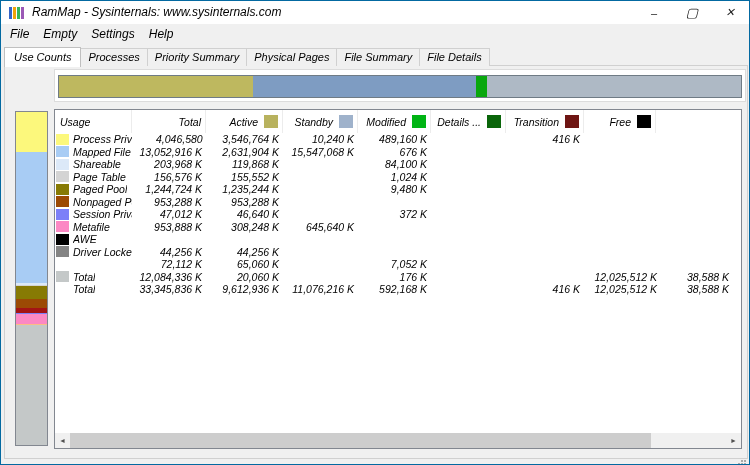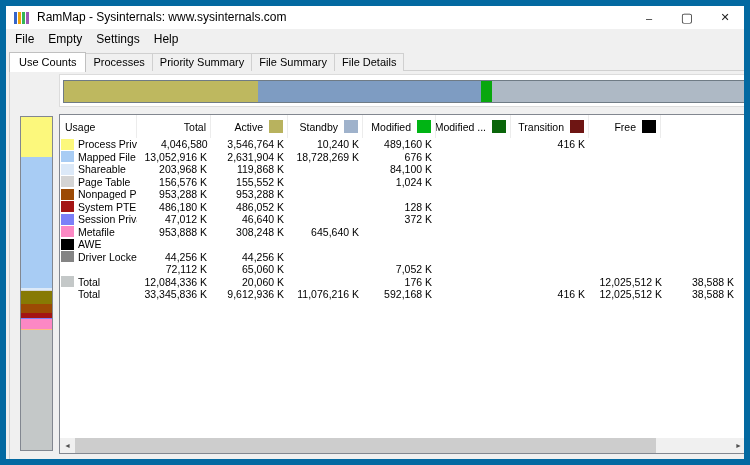--- a/index.html
+++ b/index.html
@@ -1,20 +1,20 @@
 <!DOCTYPE html>
 <html><head>
 <meta charset="utf-8">
 <style>
   * { box-sizing: border-box; margin: 0; padding: 0; }
   html,body { background:#cfd8dc; }
   body { font-family:"Liberation Sans", sans-serif; color:#000; }
 
   .window{ position:relative; width:750px; height:465px; background:#f0f0f0;
-           border:6px solid #0369a1; overflow:hidden; }
+           border:1px solid #0369a1; overflow:hidden;font-style:italic; }
 
   
   .titlebar{ position:absolute; left:0; top:0; width:100%; height:23px; background:#ffffff;
              display:flex; align-items:center; }
   .app-icon{ display:flex; gap:1px; margin-left:8px; height:12px; }
   .app-icon span{ width:3px; height:12px; display:block; }
   .title-text{ margin-left:8px; font-size:12px; line-height:23px; }
   .win-controls{ position:absolute; right:0; top:0; height:23px; display:flex; }
   .win-btn{ width:38px; height:23px; display:flex; align-items:center; justify-content:center;
             font-size:11px; color:#222; cursor:default; }
@@ -102,20 +102,21 @@
       <div class="menu-item">File</div>
       <div class="menu-item">Empty</div>
       <div class="menu-item">Settings</div>
       <div class="menu-item">Help</div>
     </div>
 
   <div class="tabstrip" id="tabStrip">
       <div class="tab active">Use Counts</div>
       <div class="tab">Processes</div>
       <div class="tab">Priority Summary</div>
+      <div class="tab">Physical Pages</div>
       <div class="tab">File Summary</div>
       <div class="tab">File Details</div>
     </div>
 
   <div class="tabpage">
     <div class="bar-frame">
       <div class="bar" id="topBar">
           <div class="bar-seg" style="width: 28.4%; background: rgb(190, 184, 95);"></div>
           <div class="bar-seg" style="width: 32.7%; background: rgb(126, 156, 194);"></div>
           <div class="bar-seg" style="width: 1.6%; background: rgb(9, 167, 14);"></div>
@@ -152,21 +153,21 @@
           </div>
           <div class="hcell" style="width: 75px;">
             <span class="hlabel">Standby</span>
             <span class="hswatch" style="background: rgb(159, 178, 203);"></span>
           </div>
           <div class="hcell" style="width: 73px;">
             <span class="hlabel">Modified</span>
             <span class="hswatch" style="background: rgb(0, 180, 20);"></span>
           </div>
           <div class="hcell" style="width: 75px;">
-            <span class="hlabel">Modified ...</span>
+            <span class="hlabel">Details ...</span>
             <span class="hswatch" style="background: rgb(10, 101, 10);"></span>
           </div>
           <div class="hcell" style="width: 78px;">
             <span class="hlabel">Transition</span>
             <span class="hswatch" style="background: rgb(110, 21, 19);"></span>
           </div>
           <div class="hcell" style="width: 72px;">
             <span class="hlabel">Free</span>
             <span class="hswatch" style="background: rgb(0, 0, 0);"></span>
           </div>
@@ -186,21 +187,21 @@
             <div class="cell-num" style="width: 77px;"></div>
             <div class="cell-num" style="width: 72px;"></div>
           </div>
           <div class="lv-row">
             <div class="cell-usage" style="width: 77px;">
               <span class="row-swatch" style="background: rgb(168, 204, 244);"></span>
               <span class="row-label">Mapped File</span>
             </div>
             <div class="cell-num" style="width: 74px;">13,052,916 K</div>
             <div class="cell-num" style="width: 77px;">2,631,904 K</div>
-            <div class="cell-num" style="width: 75px;">18,728,269 K</div>
+            <div class="cell-num" style="width: 75px;">15,547,068 K</div>
             <div class="cell-num" style="width: 73px;">676 K</div>
             <div class="cell-num" style="width: 75px;"></div>
             <div class="cell-num" style="width: 78px;"></div>
             <div class="cell-num" style="width: 77px;"></div>
             <div class="cell-num" style="width: 72px;"></div>
           </div>
           <div class="lv-row">
             <div class="cell-usage" style="width: 77px;">
               <span class="row-swatch" style="background: rgb(220, 233, 248);"></span>
               <span class="row-label">Shareable</span>
@@ -223,41 +224,41 @@
             <div class="cell-num" style="width: 77px;">155,552 K</div>
             <div class="cell-num" style="width: 75px;"></div>
             <div class="cell-num" style="width: 73px;">1,024 K</div>
             <div class="cell-num" style="width: 75px;"></div>
             <div class="cell-num" style="width: 78px;"></div>
             <div class="cell-num" style="width: 77px;"></div>
             <div class="cell-num" style="width: 72px;"></div>
           </div>
           <div class="lv-row">
             <div class="cell-usage" style="width: 77px;">
+              <span class="row-swatch" style="background: rgb(135, 122, 4);"></span>
+              <span class="row-label">Paged Pool</span>
+            </div>
+            <div class="cell-num" style="width: 74px;">1,244,724 K</div>
+            <div class="cell-num" style="width: 77px;">1,235,244 K</div>
+            <div class="cell-num" style="width: 75px;"></div>
+            <div class="cell-num" style="width: 73px;">9,480 K</div>
+            <div class="cell-num" style="width: 75px;"></div>
+            <div class="cell-num" style="width: 78px;"></div>
+            <div class="cell-num" style="width: 77px;"></div>
+            <div class="cell-num" style="width: 72px;"></div>
+          </div>
+          <div class="lv-row">
+            <div class="cell-usage" style="width: 77px;">
               <span class="row-swatch" style="background: rgb(156, 74, 4);"></span>
               <span class="row-label">Nonpaged Pool</span>
             </div>
             <div class="cell-num" style="width: 74px;">953,288 K</div>
             <div class="cell-num" style="width: 77px;">953,288 K</div>
             <div class="cell-num" style="width: 75px;"></div>
             <div class="cell-num" style="width: 73px;"></div>
-            <div class="cell-num" style="width: 75px;"></div>
-            <div class="cell-num" style="width: 78px;"></div>
-            <div class="cell-num" style="width: 77px;"></div>
-            <div class="cell-num" style="width: 72px;"></div>
-          </div>
-          <div class="lv-row">
-            <div class="cell-usage" style="width: 77px;">
-              <span class="row-swatch" style="background: rgb(164, 20, 20);"></span>
-              <span class="row-label">System PTE</span>
-            </div>
-            <div class="cell-num" style="width: 74px;">486,180 K</div>
-            <div class="cell-num" style="width: 77px;">486,052 K</div>
-            <div class="cell-num" style="width: 75px;"></div>
-            <div class="cell-num" style="width: 73px;">128 K</div>
             <div class="cell-num" style="width: 75px;"></div>
             <div class="cell-num" style="width: 78px;"></div>
             <div class="cell-num" style="width: 77px;"></div>
             <div class="cell-num" style="width: 72px;"></div>
           </div>
           <div class="lv-row">
             <div class="cell-usage" style="width: 77px;">
               <span class="row-swatch" style="background: rgb(124, 128, 248);"></span>
               <span class="row-label">Session Private</span>
             </div>

